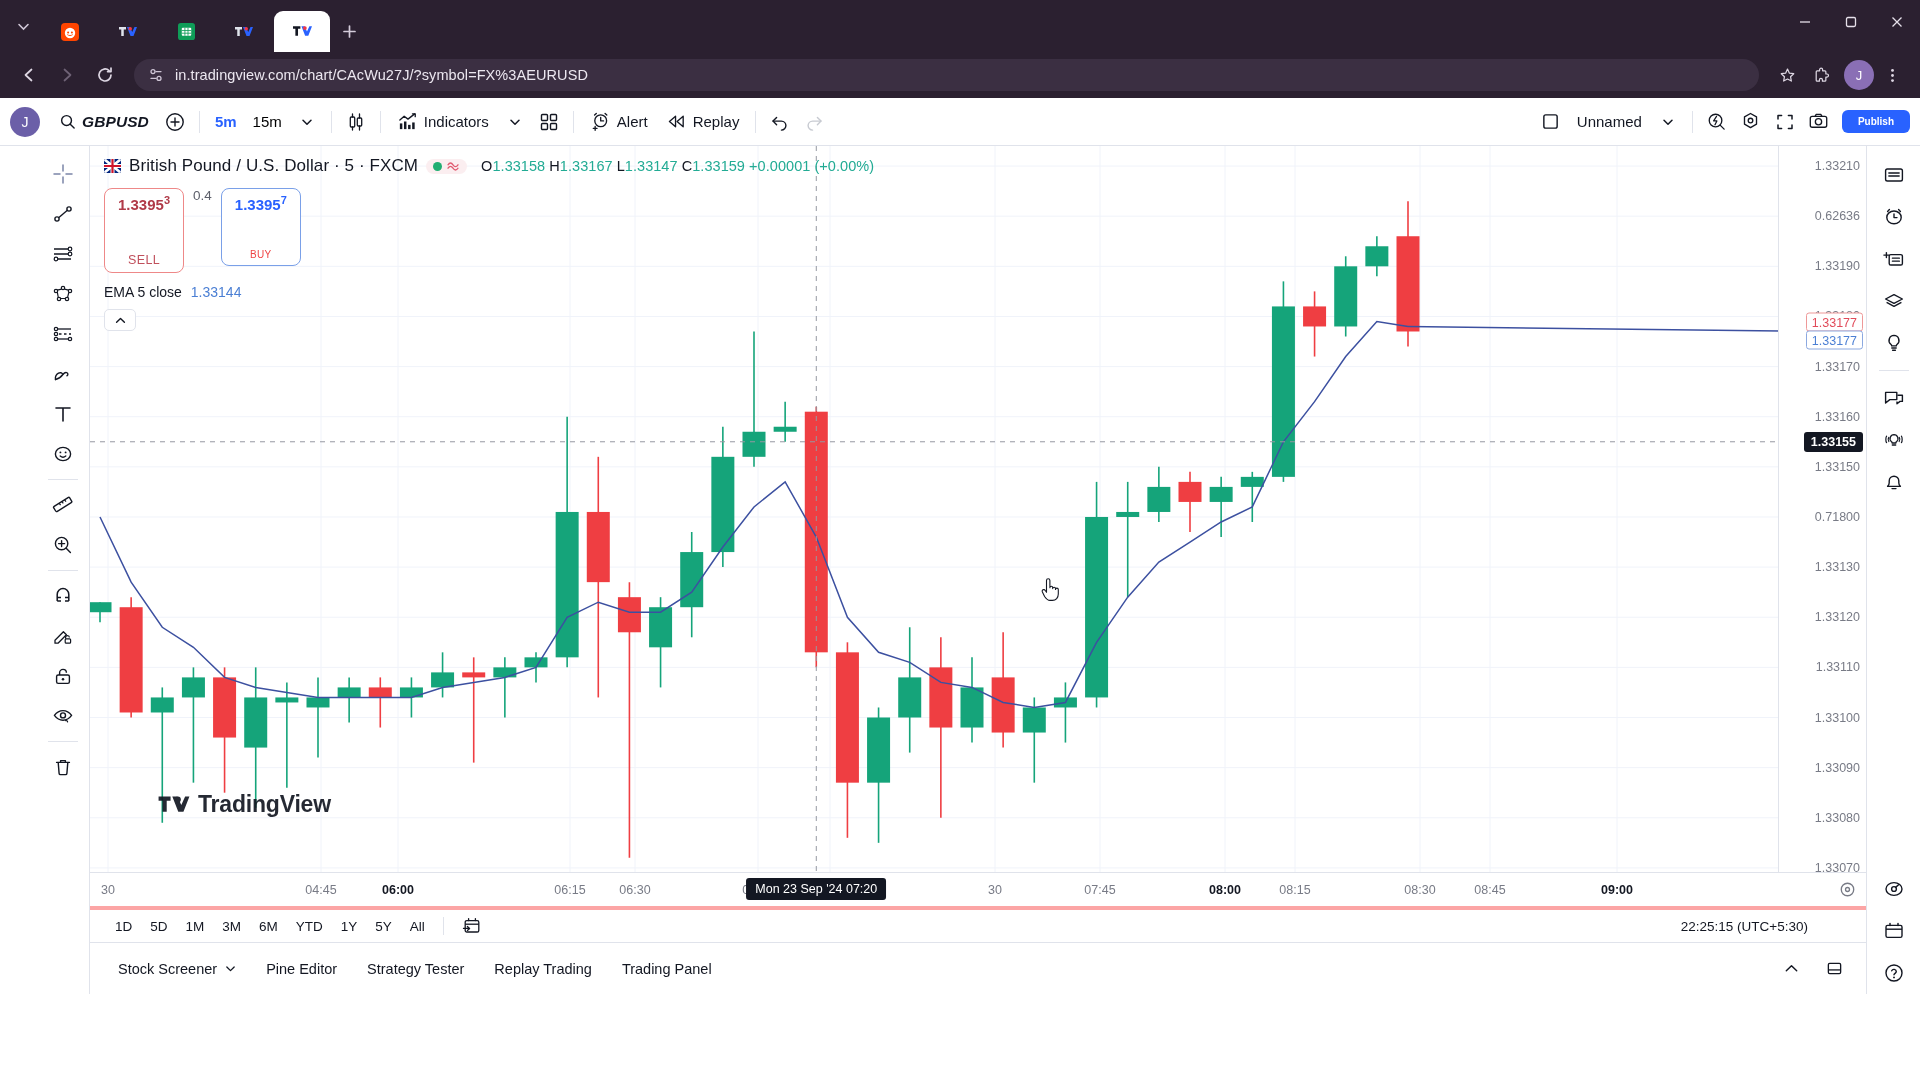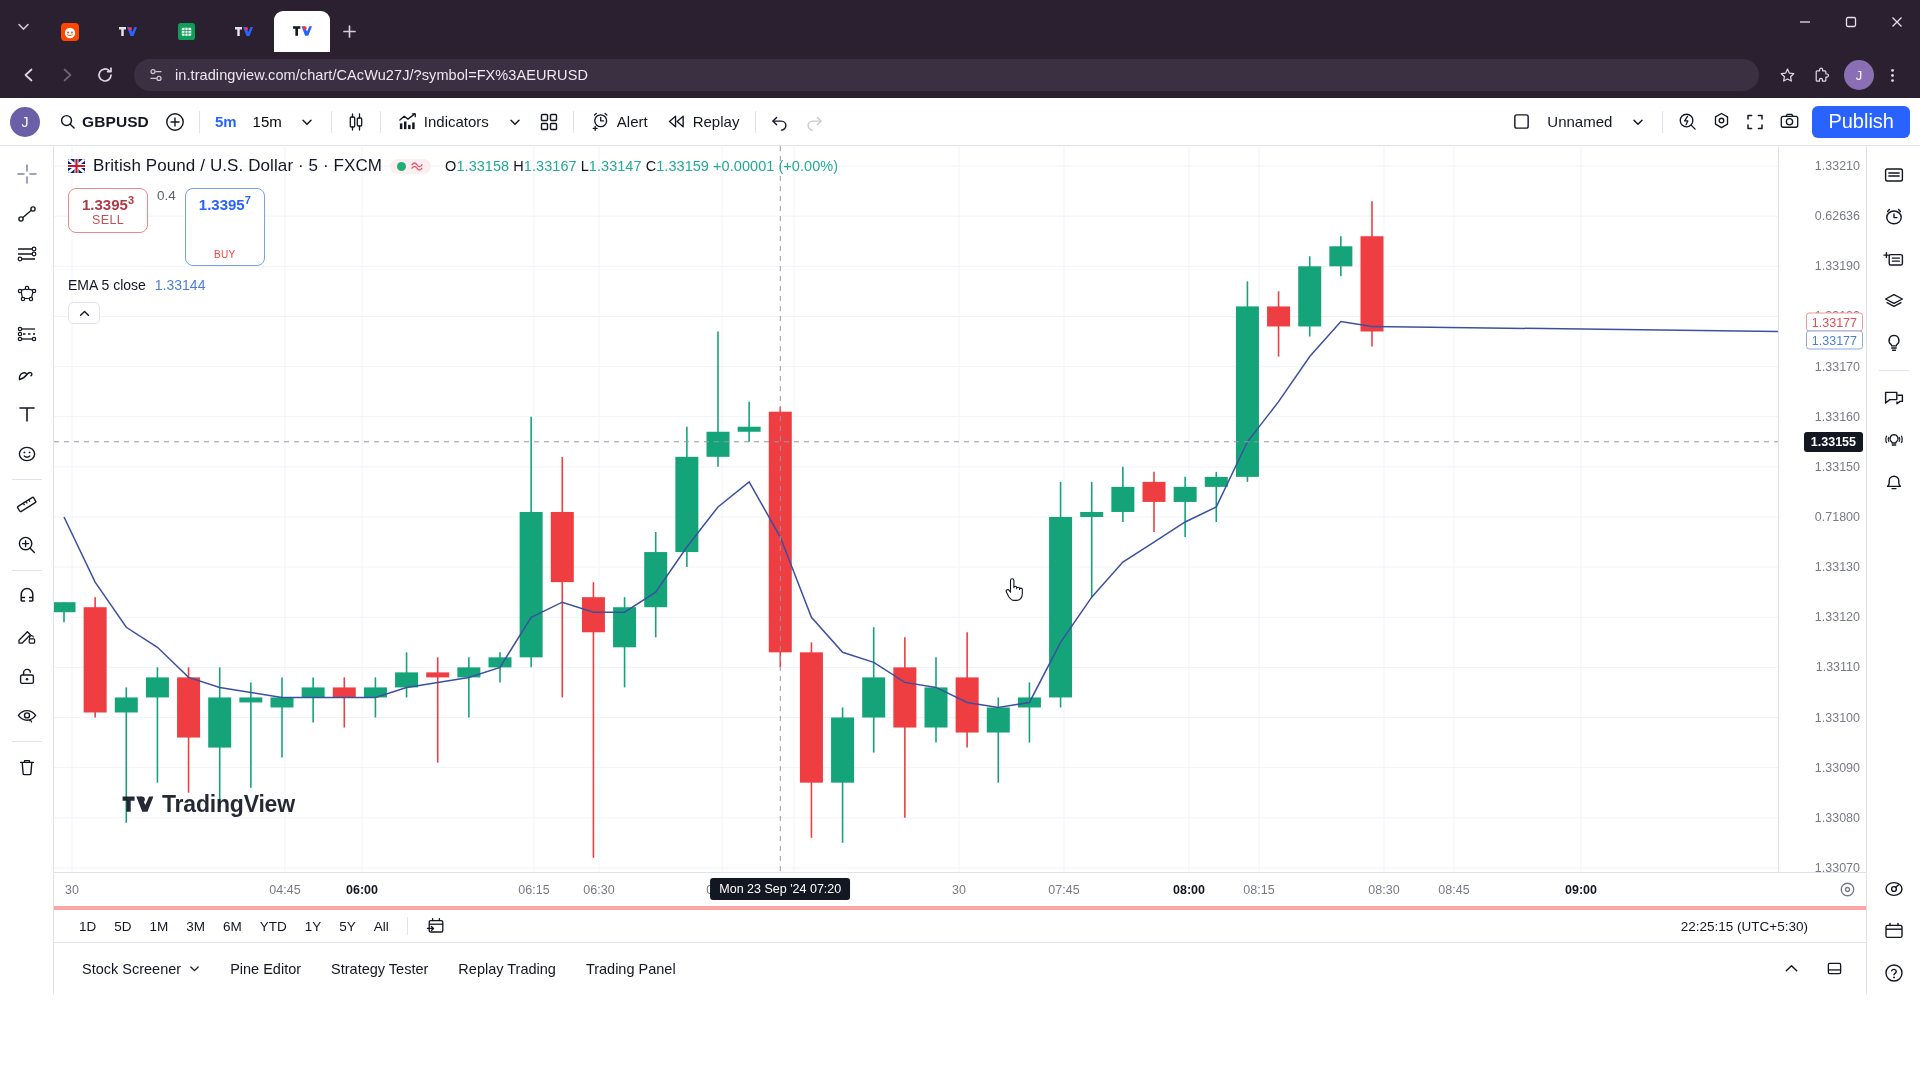--- a/index.html
+++ b/index.html
@@ -42,35 +42,35 @@
   .star-btn, .ext-btn, .menu-btn { width:32px; height:32px; border-radius:50%; display:flex; align-items:center; justify-content:center; cursor:pointer; }
   .avatar-chip { width:30px; height:30px; border-radius:50%; background:#8a6fb5; color:#fff; font-size:13px; display:flex; align-items:center; justify-content:center; margin-left:5px; cursor:pointer; }
 
   
   .tv-top {
     width:1920px; height:48px; background:#fff; border-bottom:1px solid #e0e3eb;
     display:flex; align-items:center; padding:0 10px; gap:0;
   }
   .tv-avatar { width:30px; height:30px; border-radius:50%; background:#6b5fa8; color:#fff; font-size:14px; display:flex; align-items:center; justify-content:center; cursor:pointer; margin-right:10px; }
   .tb-item { height:34px; display:flex; align-items:center; gap:6px; padding:0 9px; border-radius:6px; cursor:pointer; color:#131722; font-size:15px; }
-  .sym-text { font-size:15.5px; font-weight:600; color:#131722; letter-spacing:.1px; }
+  .sym-text { font-size:15.5px; font-weight:600; color:#131722; letter-spacing:.1px;font-style:italic; }
   .tb-sep { width:1px; height:22px; background:#e0e3eb; margin:0 7px; }
   .tf { font-size:15px; padding:0 8px; height:30px; display:flex; align-items:center; border-radius:6px; cursor:pointer; }
   .tf.active { color:#2962ff; font-weight:600; }
   .tv-spacer { flex:1; }
   .layout-name { font-size:15px; color:#131722; }
   .publish-btn {
-    background:#2962ff; color:#fff; font-size:20px; font-weight:400;
-    height:32px; padding:0 16px; border-radius:6px; display:flex; align-items:center;
+    background:#2962ff; color:#fff; font-size:10px; font-weight:700;
+    height:23px; padding:0 16px; border-radius:6px; display:flex; align-items:center;
     cursor:pointer; margin-left:6px;
   }
   .icon-btn { width:34px; height:34px; border-radius:6px; display:flex; align-items:center; justify-content:center; cursor:pointer; }
 
   
-  .main-row { width:1920px; height:848px; display:flex; }
+  .main-row { width:1920px; height:848px; display:flex;padding-left:36px; }
 
   
   .left-tools { width:54px; background:#fff; border-right:1px solid #e0e3eb; padding-top:8px; display:flex; flex-direction:column; align-items:center; }
   .ltool { width:38px; height:40px; display:flex; align-items:center; justify-content:center; border-radius:6px; cursor:pointer; }
   .ltool-sep { width:30px; height:1px; background:#e0e3eb; margin:5px 0; }
 
   
   .chart-wrap { flex:1; position:relative; background:#fff; display:flex; flex-direction:column; }
   .chart-canvas { position:relative; flex:1; overflow:hidden; }
 
@@ -84,21 +84,21 @@
   .ohlc .v { color:#22ab94; }
   .ohlc .lbl { color:#131722; }
 
   .order-row { display:flex; align-items:flex-start; gap:9px; margin-top:12px; }
   .sellbox, .buybox { border-radius:8px; padding:5px 13px 5px; text-align:center; cursor:pointer; background:#fff; min-width:76px; }
   .sellbox { border:1px solid #e88; }
   .buybox { border:1px solid #7aa0e8; }
   .sellbox .px { font-size:15px; color:#b03a48; font-weight:600; }
   .buybox .px { font-size:15px; color:#2962ff; font-weight:600; }
   .sellbox .px sup, .buybox .px sup { font-size:11px; font-weight:600; }
-  .sellbox .lab { font-size:12.5px; color:#c0505c; letter-spacing:.4px; }
+  .sellbox .lab { font-size:12.5px; color:#c0505c; letter-spacing:.4px;margin-top:40px; }
   .buybox .lab { font-size:10px; color:#ef4444; letter-spacing:.4px;margin-top:36px; }
   .spread { font-size:13.5px; color:#5d606b; }
 
   .ema-row { margin-top:11px; font-size:14px; color:#131722; display:flex; gap:9px; align-items:center; }
   .ema-row .emaval { color:#4b7fd4; }
   .collapse-btn { margin-top:9px; width:32px; height:22px; border:1px solid #e0e3eb; border-radius:5px; background:#fff; display:flex; align-items:center; justify-content:center; cursor:pointer; }
 
   .price-axis {
     position:absolute; right:0; top:0; width:88px; height:100%;
     border-left:1px solid #e0e3eb; background:#fff; z-index:20;

